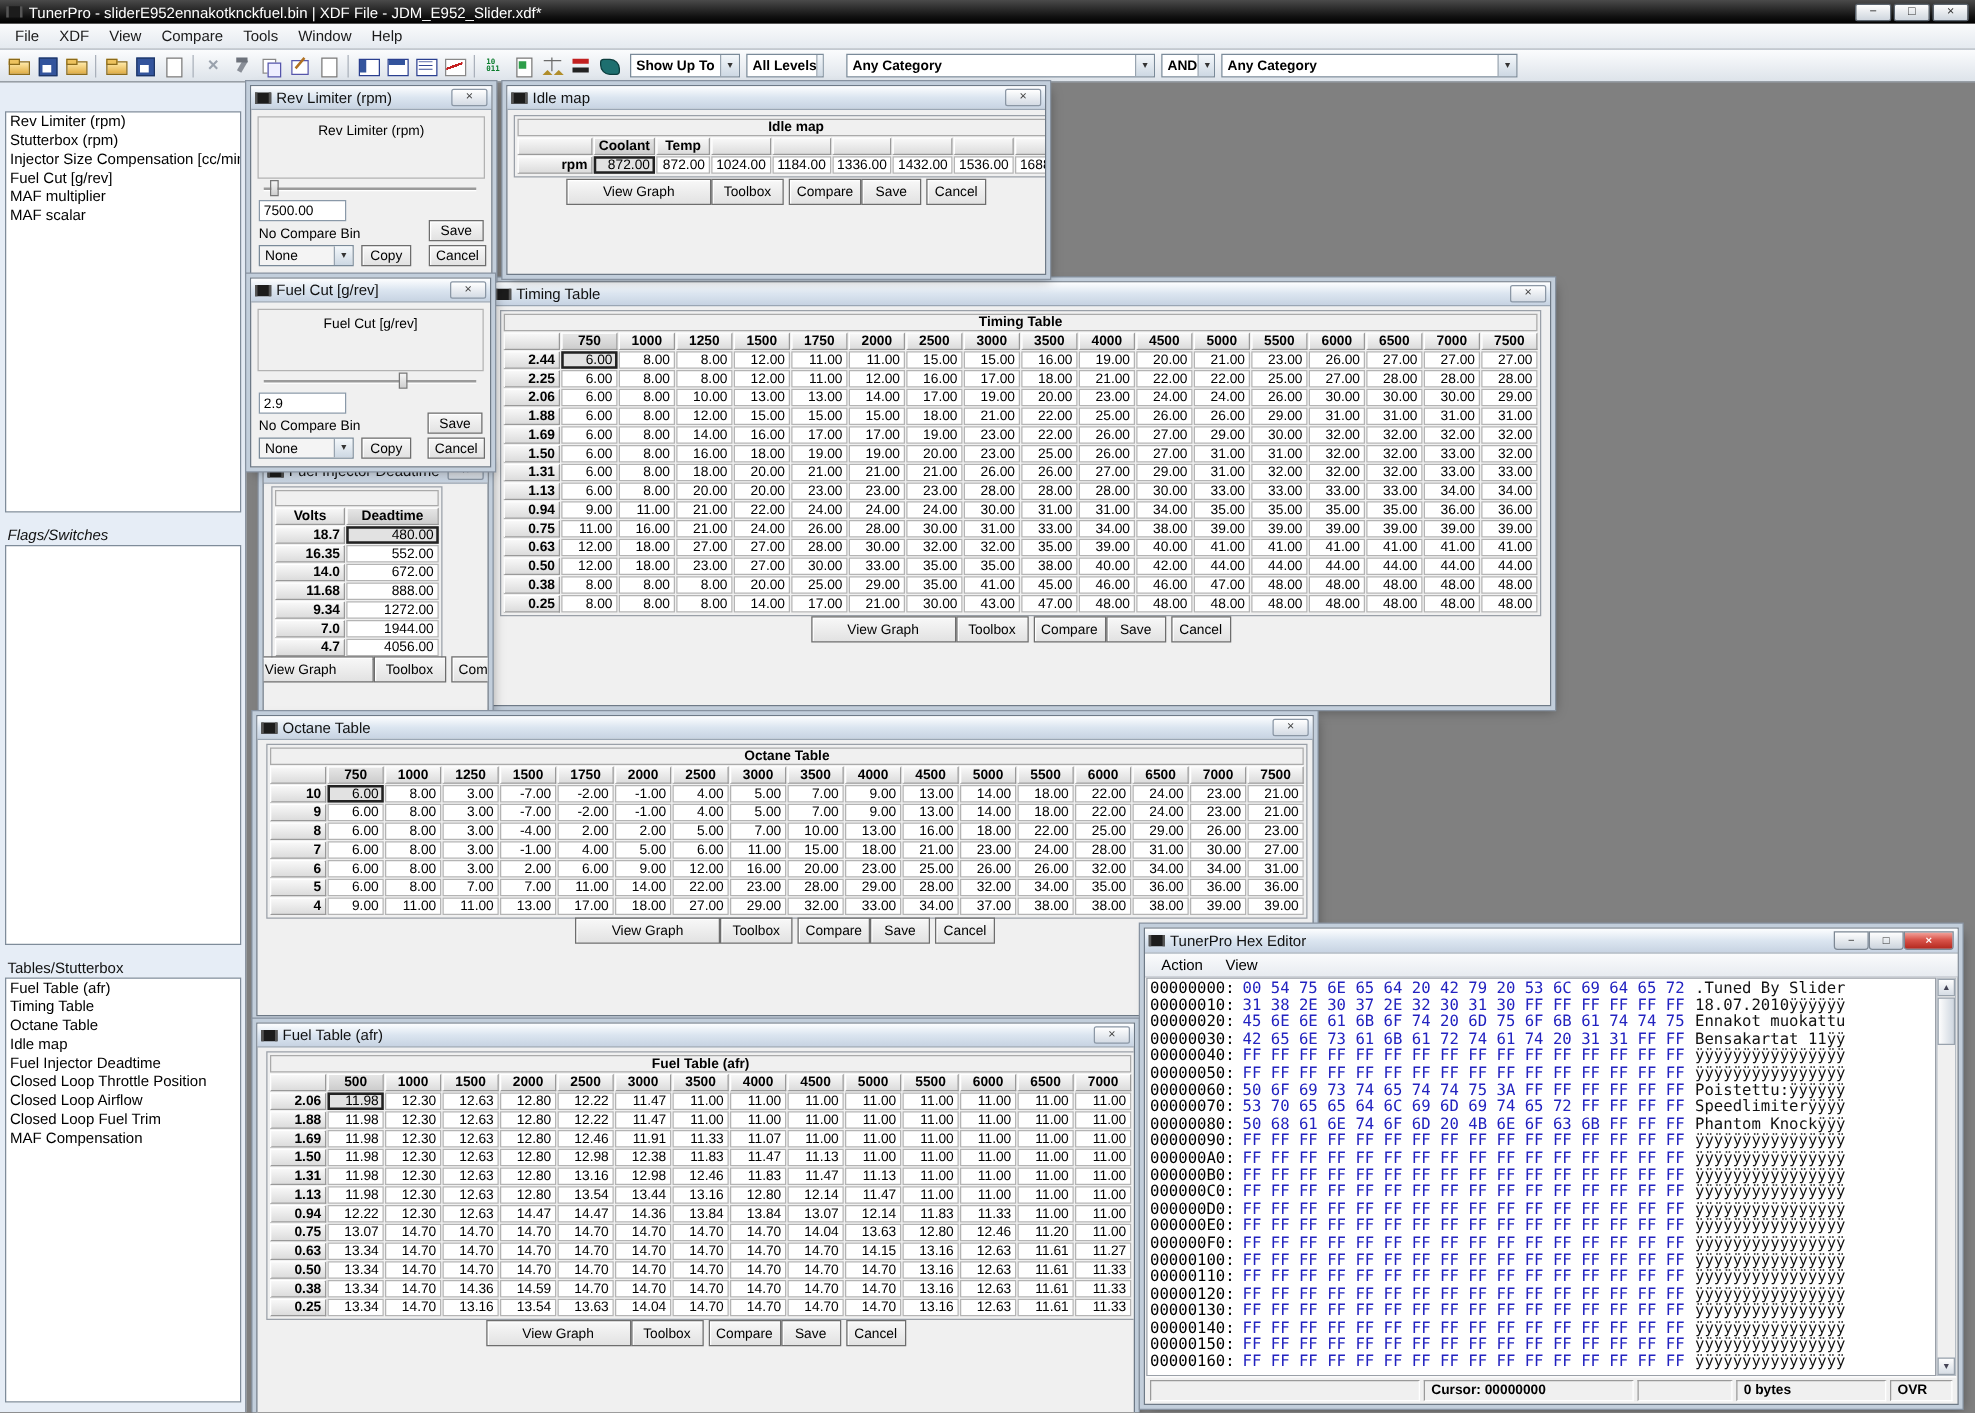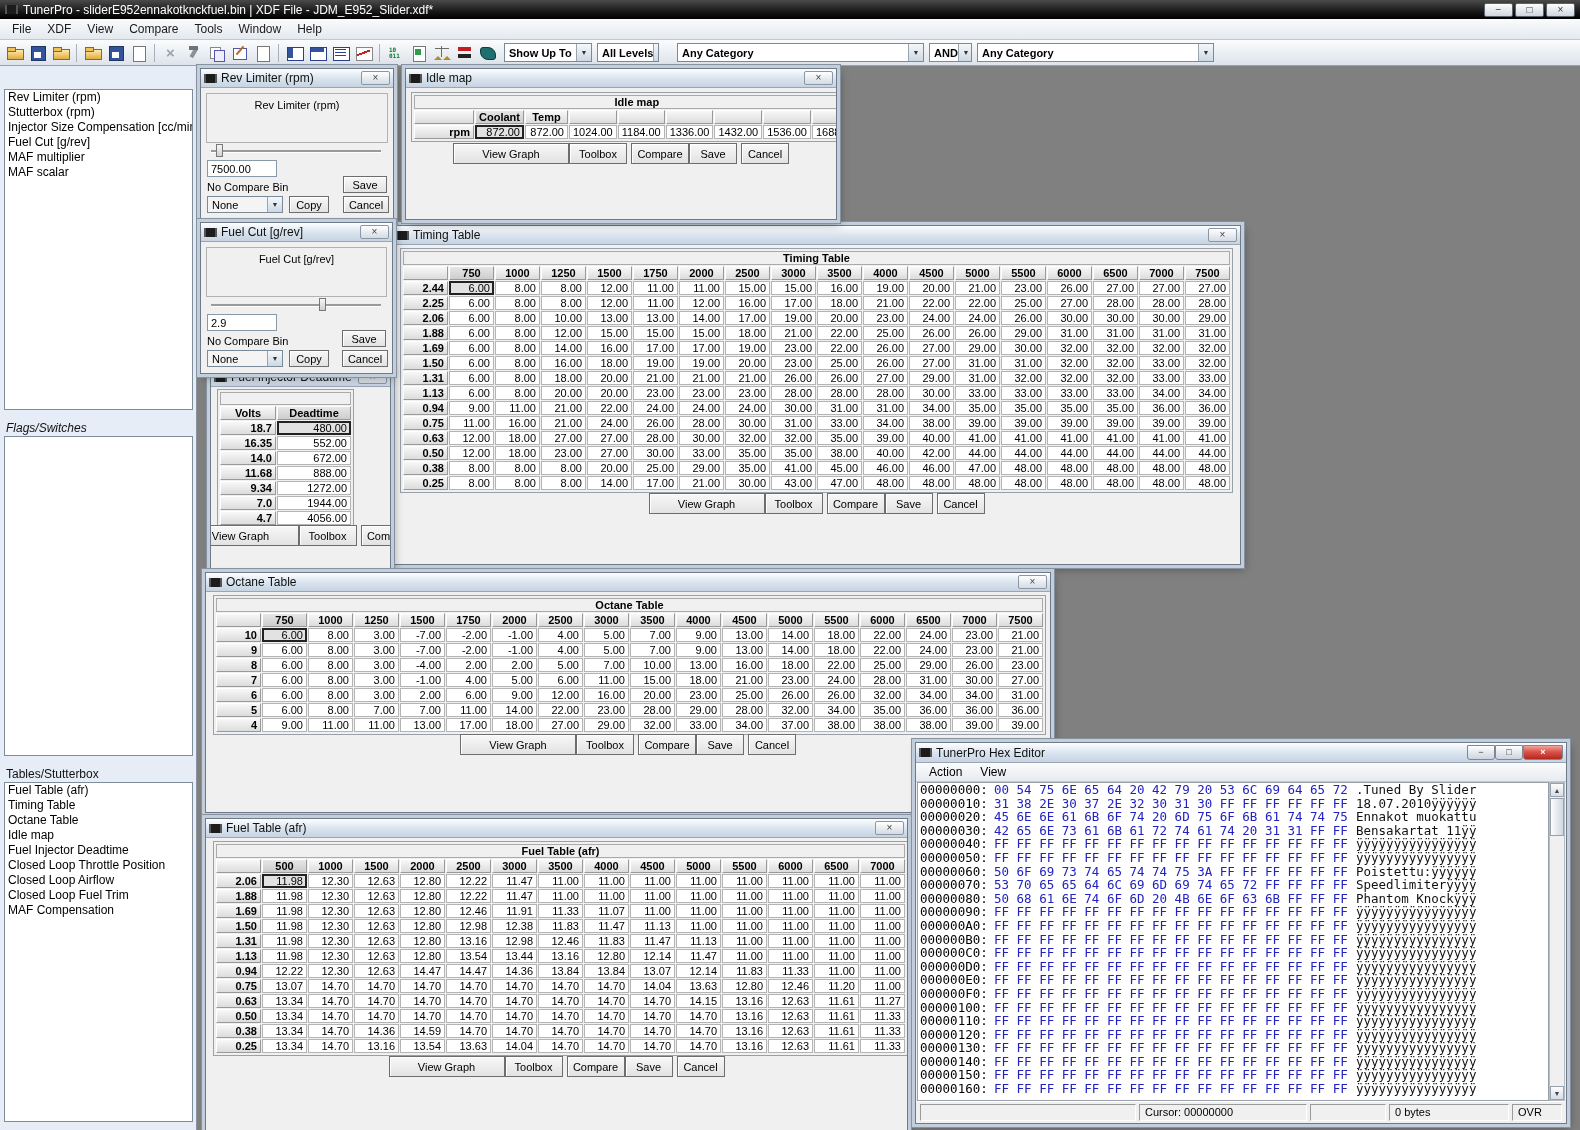--- a/index.html
+++ b/index.html
@@ -109,21 +109,21 @@
   .hexbody{position:absolute;left:1px;top:39px;right:17px;bottom:22px;background:#fff;border:1px solid #9aa0a8;overflow:hidden;font-family:"DejaVu Sans Mono",monospace;font-size:12.5px;}
   .hexrow{display:flex;line-height:13.6px;white-space:pre;}
   .hx-addr{width:76px;color:#000;flex:0 0 76px;padding-left:2px;}
   .hx-bytes{width:362px;flex:0 0 362px;color:#2222c0;}
   .hx-ascii{color:#111;}
   .hexscroll{position:absolute;top:39px;right:1px;width:16px;bottom:22px;background:#f0f0f0;border:1px solid #b5bcc4;display:flex;flex-direction:column;align-items:center;}
   .scr-arrow{width:14px;height:14px;background:linear-gradient(#fdfdfd,#d6dde5);border:1px solid #98a2ad;font-size:7px;line-height:13px;text-align:center;color:#445;}
   .scr-thumb{width:14px;height:38px;background:linear-gradient(90deg,#fdfdfd,#cfd7e0);border:1px solid #98a2ad;margin-top:1px;}
   .scr-space{flex:1;}
   .hexstatus{position:absolute;left:1px;right:1px;bottom:1px;height:21px;background:#f0f0f0;border-top:1px solid #fff;display:flex;align-items:center;gap:3px;padding:0 3px;}
-  .seg{height:17px;border:1px solid;border-color:#9a9a9a #fff #fff #9a9a9a;display:flex;align-items:center;padding:0 5px;font-size:11px;}
+  .seg{height:17px;border:1px solid;border-color:#9a9a9a #fff #fff #9a9a9a;display:flex;align-items:center;padding:0 5px;font-size:11px;font-weight:bold;}
   .seg-main{flex:1;}
   .seg-cursor{width:168px;}
   .seg-blank{width:76px;}
   .seg-size{width:120px;}
   .seg-mode{width:50px;}
 </style>
 </head>
 <body>
 
 <div class="screen">

